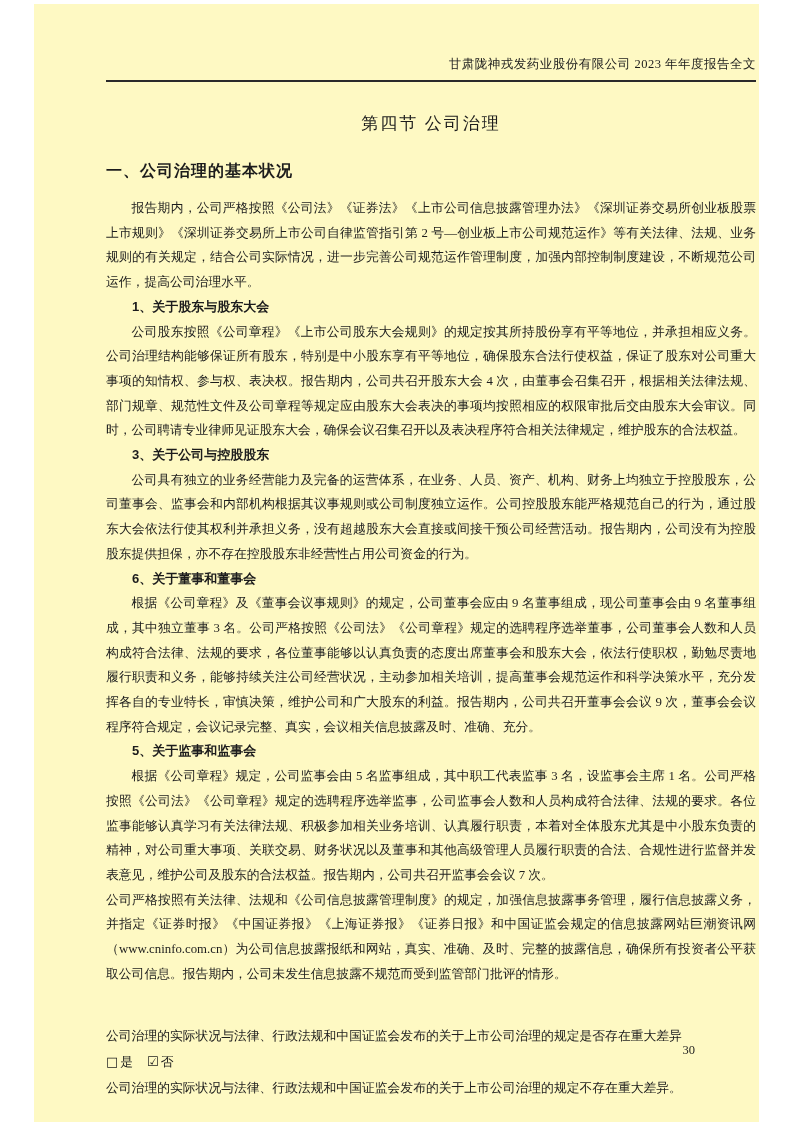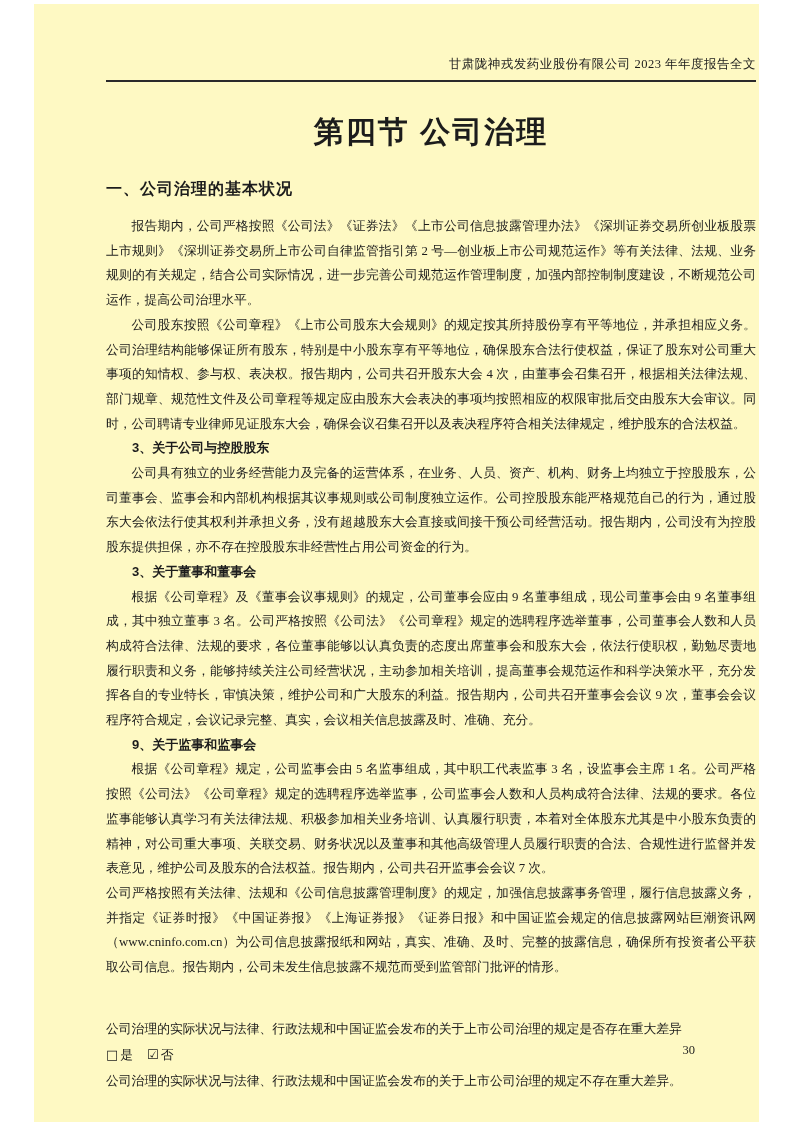--- a/index.html
+++ b/index.html
@@ -29,22 +29,22 @@
     padding-top: 52px;
     text-align: right;
     font-size: 12.5px;
     letter-spacing: 0.5px;
     border-bottom: 2px solid #2a2a2a;
     padding-bottom: 7px;
   }
   .doc-title {
     margin-top: 30px;
     text-align: center;
-    font-size: 30px;
-    font-weight: bold;
+    font-size: 17px;
+    font-weight: normal;
     font-family: "Liberation Sans", "DejaVu Sans", sans-serif;
     letter-spacing: 2px;
   }
   .section-heading {
     margin-top: 26px;
     font-size: 16px;
     font-weight: bold;
     font-family: Liberation Mono, monospace;
     letter-spacing: 1px;
   }
@@ -107,29 +107,30 @@
     <div class="doc-header">甘肃陇神戎发药业股份有限公司 2023 年年度报告全文</div>
 
     <div class="doc-title">第四节 公司治理</div>
 
     <div class="section-heading">一、公司治理的基本状况</div>
 
     <div class="body-text">
 
       <p class="para">报告期内，公司严格按照《公司法》《证券法》《上市公司信息披露管理办法》《深圳证券交易所创业板股票上市规则》《深圳证券交易所上市公司自律监管指引第 2 号—创业板上市公司规范运作》等有关法律、法规、业务规则的有关规定，结合公司实际情况，进一步完善公司规范运作管理制度，加强内部控制制度建设，不断规范公司运作，提高公司治理水平。</p>
 
+      <p class="sub-heading">1、关于股东与股东大会</p>
       <p class="para">公司股东按照《公司章程》《上市公司股东大会规则》的规定按其所持股份享有平等地位，并承担相应义务。公司治理结构能够保证所有股东，特别是中小股东享有平等地位，确保股东合法行使权益，保证了股东对公司重大事项的知情权、参与权、表决权。报告期内，公司共召开股东大会 4 次，由董事会召集召开，根据相关法律法规、部门规章、规范性文件及公司章程等规定应由股东大会表决的事项均按照相应的权限审批后交由股东大会审议。同时，公司聘请专业律师见证股东大会，确保会议召集召开以及表决程序符合相关法律规定，维护股东的合法权益。</p>
 
       <p class="sub-heading">3、关于公司与控股股东</p>
       <p class="para">公司具有独立的业务经营能力及完备的运营体系，在业务、人员、资产、机构、财务上均独立于控股股东，公司董事会、监事会和内部机构根据其议事规则或公司制度独立运作。公司控股股东能严格规范自己的行为，通过股东大会依法行使其权利并承担义务，没有超越股东大会直接或间接干预公司经营活动。报告期内，公司没有为控股股东提供担保，亦不存在控股股东非经营性占用公司资金的行为。</p>
 
-      <p class="sub-heading">3、关于董事和董事会</p>
+      <p class="sub-heading">6、关于董事和董事会</p>
       <p class="para">根据《公司章程》及《董事会议事规则》的规定，公司董事会应由 9 名董事组成，现公司董事会由 9 名董事组成，其中独立董事 3 名。公司严格按照《公司法》《公司章程》规定的选聘程序选举董事，公司董事会人数和人员构成符合法律、法规的要求，各位董事能够以认真负责的态度出席董事会和股东大会，依法行使职权，勤勉尽责地履行职责和义务，能够持续关注公司经营状况，主动参加相关培训，提高董事会规范运作和科学决策水平，充分发挥各自的专业特长，审慎决策，维护公司和广大股东的利益。报告期内，公司共召开董事会会议 9 次，董事会会议程序符合规定，会议记录完整、真实，会议相关信息披露及时、准确、充分。</p>
 
-      <p class="sub-heading">9、关于监事和监事会</p>
+      <p class="sub-heading">5、关于监事和监事会</p>
       <p class="para">根据《公司章程》规定，公司监事会由 5 名监事组成，其中职工代表监事 3 名，设监事会主席 1 名。公司严格按照《公司法》《公司章程》规定的选聘程序选举监事，公司监事会人数和人员构成符合法律、法规的要求。各位监事能够认真学习有关法律法规、积极参加相关业务培训、认真履行职责，本着对全体股东尤其是中小股东负责的精神，对公司重大事项、关联交易、财务状况以及董事和其他高级管理人员履行职责的合法、合规性进行监督并发表意见，维护公司及股东的合法权益。报告期内，公司共召开监事会会议 7 次。</p>
 
       <p class="para no-indent">公司严格按照有关法律、法规和《公司信息披露管理制度》的规定，加强信息披露事务管理，履行信息披露义务，并指定《证券时报》《中国证券报》《上海证券报》《证券日报》和中国证监会规定的信息披露网站巨潮资讯网（www.cninfo.com.cn）为公司信息披露报纸和网站，真实、准确、及时、完整的披露信息，确保所有投资者公平获取公司信息。报告期内，公司未发生信息披露不规范而受到监管部门批评的情形。</p>
 
       <div class="compliance">
         <p>公司治理的实际状况与法律、行政法规和中国证监会发布的关于上市公司治理的规定是否存在重大差异</p>
         <p class="checkbox-row">
           <span class="checkbox-option">
             <span class="checkbox-glyph">□</span>
             <span>是</span>

